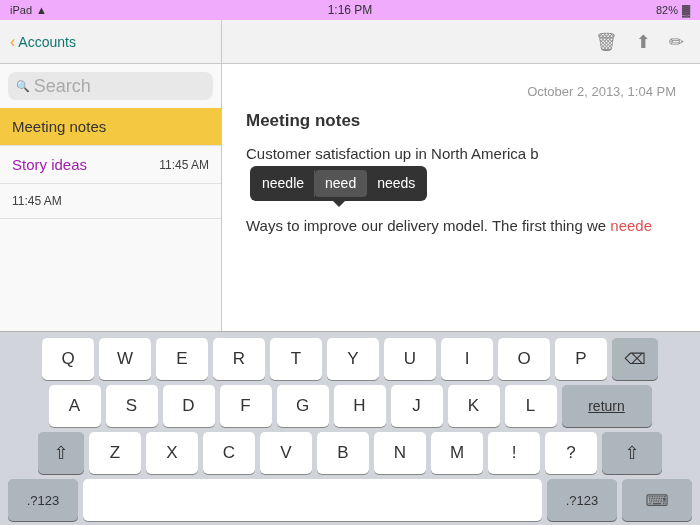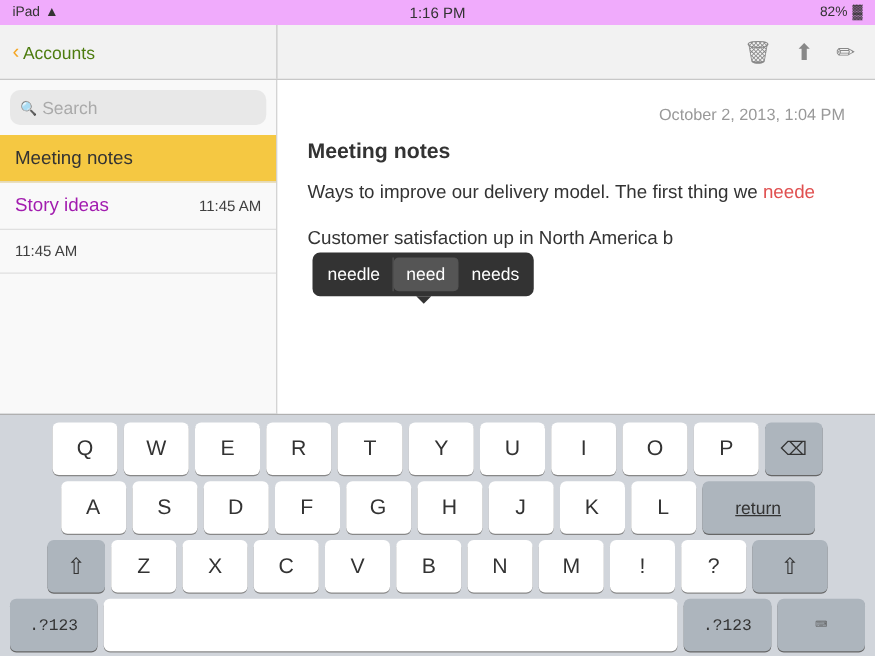--- a/index.html
+++ b/index.html
@@ -129,21 +129,21 @@
       display: flex; align-items: center; justify-content: center;
       height: 42px; flex: 0 0 70px; cursor: pointer;
       box-shadow: 0 1px 0 #666;
     }
     .key-kbd {
       background: #adb5bd; border-radius: 5px; font-size: 18px; color: #555;
       display: flex; align-items: center; justify-content: center;
       height: 42px; flex: 0 0 70px; cursor: pointer;
       box-shadow: 0 1px 0 #666;
     }
-    .bottom-row { display: flex; gap: 5px; align-items: center; padding: 0 4px; font-family: Liberation Mono, monospace; }
+    .bottom-row { display: flex; gap: 5px; align-items: center; padding: 0 4px; }
   </style>
 </head>
 <body>
 
 <div class="status-bar">
   <div class="status-left">
     <span>iPad</span>
     <span>▲</span>
   </div>
   <div class="status-center">1:16 PM</div>
@@ -153,67 +153,67 @@
   </div>
 </div>
 
 <div class="app-container">
 
   <div class="top-toolbar">
 
     <div style="width:222px; min-width:222px; display:flex; align-items:center; padding:0 10px; border-right:1px solid #c8c8c8; height:100%;">
       <div class="back-btn">
         <span class="chevron-left">‹</span>
-        <span style="color:#4d7c0f; font-size:14px;">Accounts</span>
+        <span style="color:#0f766e; font-size:14px;">Accounts</span>
       </div>
     </div>
     <div class="toolbar-right">
       <span class="toolbar-icon">🗑</span>
       <span class="toolbar-icon">⬆</span>
       <span class="toolbar-icon">✏</span>
     </div>
   </div>
 
   <div class="content-area">
 
     <div class="sidebar">
       <div class="sidebar-search">
         <span style="font-size:11px;">🔍</span>
-        <span style="color:#aaa; font-size:14px;">Search</span>
+        <span style="color:#aaa; font-size:18px;">Search</span>
       </div>
       <div class="sidebar-list">
         <div class="sidebar-item active">
           <span class="sidebar-item-title">Meeting notes</span>
           <span class="sidebar-item-time"></span>
         </div>
         <div class="sidebar-item">
           <span class="sidebar-item-title">Story ideas</span>
           <span class="sidebar-item-time">11:45 AM</span>
         </div>
         <div class="sidebar-item">
           <span class="sidebar-item-time">11:45 AM</span>
         </div>
       </div>
     </div>
 
     <div class="note-area">
       <div class="note-date">October 2, 2013, 1:04 PM</div>
       <div class="note-title">Meeting notes</div>
       <div class="note-line">
-        Ways to improve our delivery model.  The first thing we <span class="highlight-text">neede</span>
-      </div>
-      <div class="note-line">
         <span>Customer satisfaction up in North America b</span>
         <span style="display:inline-block; position:relative; vertical-align:middle; margin-left:4px;">
           <span class="autocorrect-popup">
             <span class="ac-option">needle</span>
             <span class="ac-option selected">need</span>
             <span class="ac-option">needs</span>
           </span>
         </span>
+      </div>
+      <div class="note-line">
+        Ways to improve our delivery model.  The first thing we <span class="highlight-text">neede</span>
       </div>
     </div>
   </div>
 
   <div class="keyboard">
 
     <div class="key-row">
       <div class="key">Q</div>
       <div class="key">W</div>
       <div class="key">E</div>

